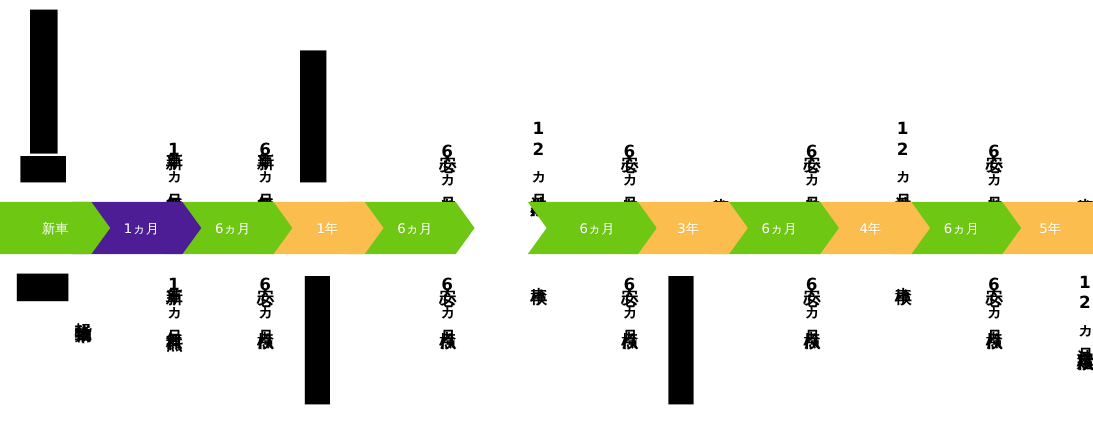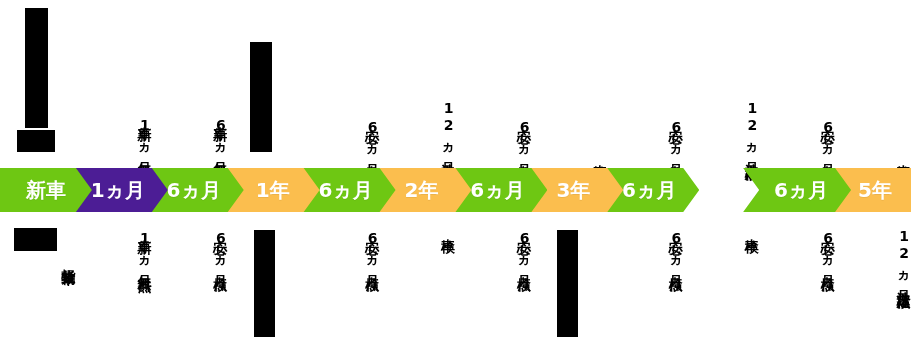--- a/index.html
+++ b/index.html
@@ -56,22 +56,22 @@
     position:absolute;
     top:0;height:44px;
     display:flex;
     align-items:center;
     justify-content:center;
   }
   .seg .lbl{
     position:relative;
     z-index:3;
     color:#ffffff;
-    font-weight:bold;
-    font-size:20px;
+    font-weight:normal;
+    font-size:11px;
     letter-spacing:0px;
     white-space:nowrap;
     text-shadow:0 1px 0 rgba(0,0,0,.06);
   }
 </style>
 </head>
 <body>
 
 <div id="chart">
 
@@ -120,31 +120,31 @@
       </div>
       <div class="seg" style="left: 135.833px; width: 107.917px; z-index: 10; background: rgb(110, 199, 19); clip-path: polygon(0px 0px, calc(100% - 16px) 0px, 100% 50%, calc(100% - 16px) 100%, 0px 100%, 16px 50%);">
         <div class="lbl" style="margin-left: 8px;">6ヵ月</div>
       </div>
       <div class="seg" style="left: 211.75px; width: 107.917px; z-index: 9; background: rgb(251, 190, 78); clip-path: polygon(0px 0px, calc(100% - 16px) 0px, 100% 50%, calc(100% - 16px) 100%, 0px 100%, 16px 50%);">
         <div class="lbl" style="margin-left: 14px;">1年</div>
       </div>
       <div class="seg" style="left: 287.667px; width: 107.917px; z-index: 8; background: rgb(110, 199, 19); clip-path: polygon(0px 0px, calc(100% - 16px) 0px, 100% 50%, calc(100% - 16px) 100%, 0px 100%, 16px 50%);">
         <div class="lbl" style="margin-left: 8px;">6ヵ月</div>
       </div>
-      <div class="seg" style="left: 363.583px; width: 107.917px; z-index: 7; background: rgb(251, 190, 78); clip-path: polygon(0px 0px, calc(100% - 16px) 0px, 100% 50%, calc(100% - 16px) 100%, 0px 100%, 16px 50%);">
-        <div class="lbl" style="margin-left: 8px;">2年</div>
-      </div>
       <div class="seg" style="left: 439.5px; width: 107.917px; z-index: 6; background: rgb(110, 199, 19); clip-path: polygon(0px 0px, calc(100% - 16px) 0px, 100% 50%, calc(100% - 16px) 100%, 0px 100%, 16px 50%);">
         <div class="lbl" style="margin-left: 8px;">6ヵ月</div>
       </div>
       <div class="seg" style="left: 515.417px; width: 107.917px; z-index: 5; background: rgb(251, 190, 78); clip-path: polygon(0px 0px, calc(100% - 16px) 0px, 100% 50%, calc(100% - 16px) 100%, 0px 100%, 16px 50%);">
         <div class="lbl" style="margin-left: 8px;">3年</div>
       </div>
       <div class="seg" style="left: 591.333px; width: 107.917px; z-index: 4; background: rgb(110, 199, 19); clip-path: polygon(0px 0px, calc(100% - 16px) 0px, 100% 50%, calc(100% - 16px) 100%, 0px 100%, 16px 50%);">
         <div class="lbl" style="margin-left: 8px;">6ヵ月</div>
+      </div>
+      <div class="seg" style="left: 667.25px; width: 107.917px; z-index: 3; background: rgb(251, 190, 78); clip-path: polygon(0px 0px, calc(100% - 16px) 0px, 100% 50%, calc(100% - 16px) 100%, 0px 100%, 16px 50%);">
+        <div class="lbl" style="margin-left: 8px;">4年</div>
       </div>
       <div class="seg" style="left: 743.167px; width: 107.917px; z-index: 2; background: rgb(110, 199, 19); clip-path: polygon(0px 0px, calc(100% - 16px) 0px, 100% 50%, calc(100% - 16px) 100%, 0px 100%, 16px 50%);">
         <div class="lbl" style="margin-left: 8px;">6ヵ月</div>
       </div>
       <div class="seg" style="left: 819.083px; width: 91.9167px; z-index: 1; background: rgb(251, 190, 78); clip-path: polygon(0px 0px, 100% 0px, 100% 100%, 0px 100%, 16px 50%);">
         <div class="lbl" style="margin-left: 20px;">5年</div>
       </div>
     </div>
 
   <div id="bottom-layer">

